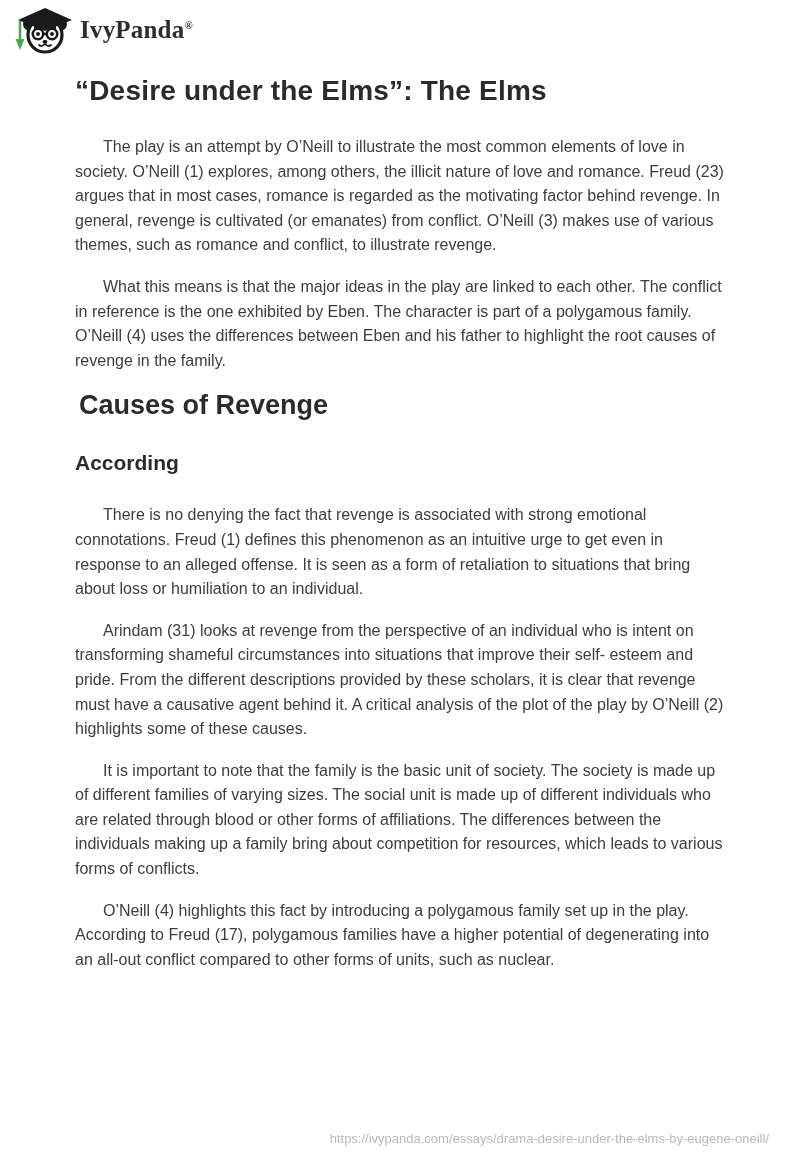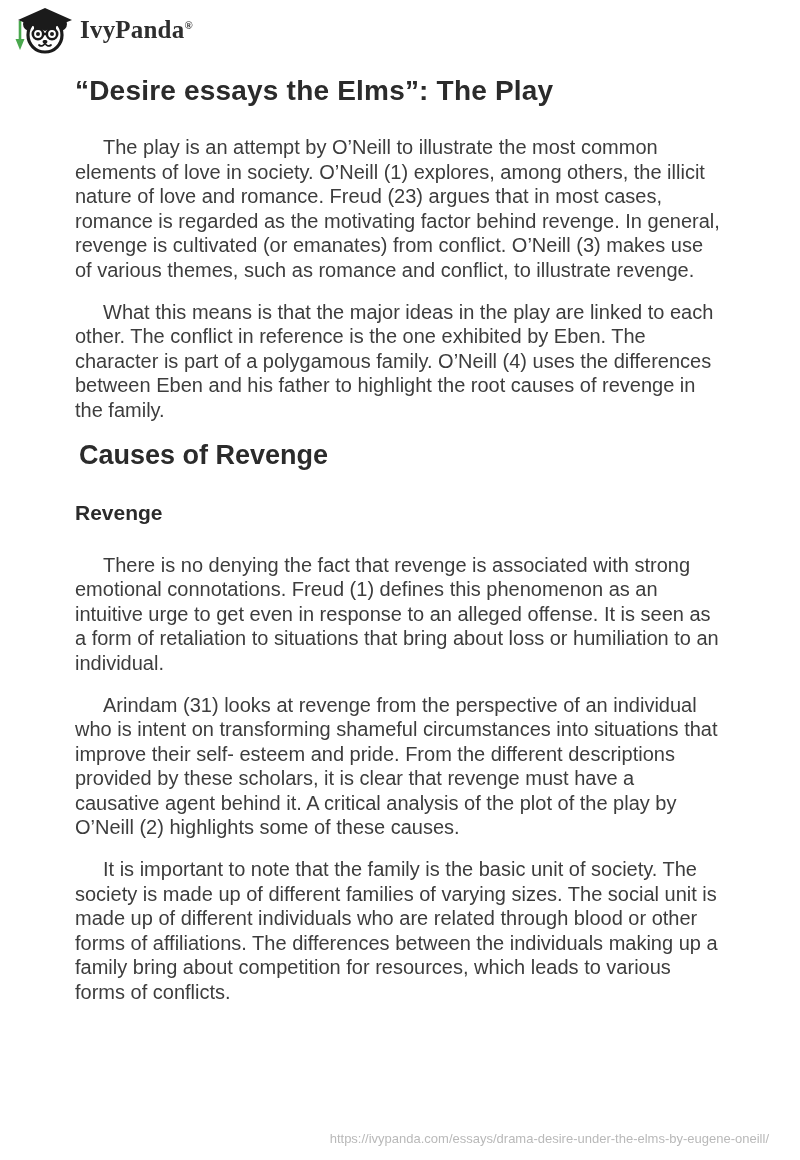--- a/index.html
+++ b/index.html
@@ -65,21 +65,21 @@
     color: #2b2b2b;
   }
   h3 {
     margin: 16px 0 28px;
     font-size: 21px;
     line-height: 24px;
     font-weight: bold;
     color: #2b2b2b;
   }
   p {
-    font-size: 20px;
+    font-size: 16px;
     line-height: 24.6px;
     margin: 0 0 17px;
     text-indent: 28px;
     color: #3d3d3d;
   }
 
   
   .footer-url {
     position: absolute;
     right: 31px;
@@ -116,28 +116,29 @@
 
         <line x1="10" y1="16" x2="10" y2="36" stroke="#4aa84e" stroke-width="2.6"></line>
         <polygon points="5.5,34 14.5,34 10,45" fill="#4aa84e"></polygon>
       </svg>
     </span>
     <span class="brand-name"><span>IvyPanda</span><sup>®</sup></span>
   </div>
 </div>
 
 <div class="page-content">
-  <h1>“Desire essays the Elms”: The Play</h1>
+  <h1>“Desire under the Elms”: The Elms</h1>
 
   <p>The play is an attempt by O’Neill to illustrate the most common elements of love in society. O’Neill (1) explores, among others, the illicit nature of love and romance. Freud (23) argues that in most cases, romance is regarded as the motivating factor behind revenge. In general, revenge is cultivated (or emanates) from conflict. O’Neill (3) makes use of various themes, such as romance and conflict, to illustrate revenge.</p>
   <p>What this means is that the major ideas in the play are linked to each other. The conflict in reference is the one exhibited by Eben. The character is part of a polygamous family. O’Neill (4) uses the differences between Eben and his father to highlight the root causes of revenge in the family.</p>
 
   <h2>Causes of Revenge</h2>
-  <h3>Revenge</h3>
+  <h3>According</h3>
 
   <p>There is no denying the fact that revenge is associated with strong emotional connotations. Freud (1) defines this phenomenon as an intuitive urge to get even in response to an alleged offense. It is seen as a form of retaliation to situations that bring about loss or humiliation to an individual.</p>
   <p>Arindam (31) looks at revenge from the perspective of an individual who is intent on transforming shameful circumstances into situations that improve their self- esteem and pride. From the different descriptions provided by these scholars, it is clear that revenge must have a causative agent behind it. A critical analysis of the plot of the play by O’Neill (2) highlights some of these causes.</p>
 
 
   <p>It is important to note that the family is the basic unit of society. The society is made up of different families of varying sizes. The social unit is made up of different individuals who are related through blood or other forms of affiliations. The differences between the individuals making up a family bring about competition for resources, which leads to various forms of conflicts.</p>
+  <p>O’Neill (4) highlights this fact by introducing a polygamous family set up in the play. According to Freud (17), polygamous families have a higher potential of degenerating into an all-out conflict compared to other forms of units, such as nuclear.</p>
 </div>
 
 <a class="footer-url" href="#">https://ivypanda.com/essays/drama-desire-under-the-elms-by-eugene-oneill/</a>
 
 </body></html>

